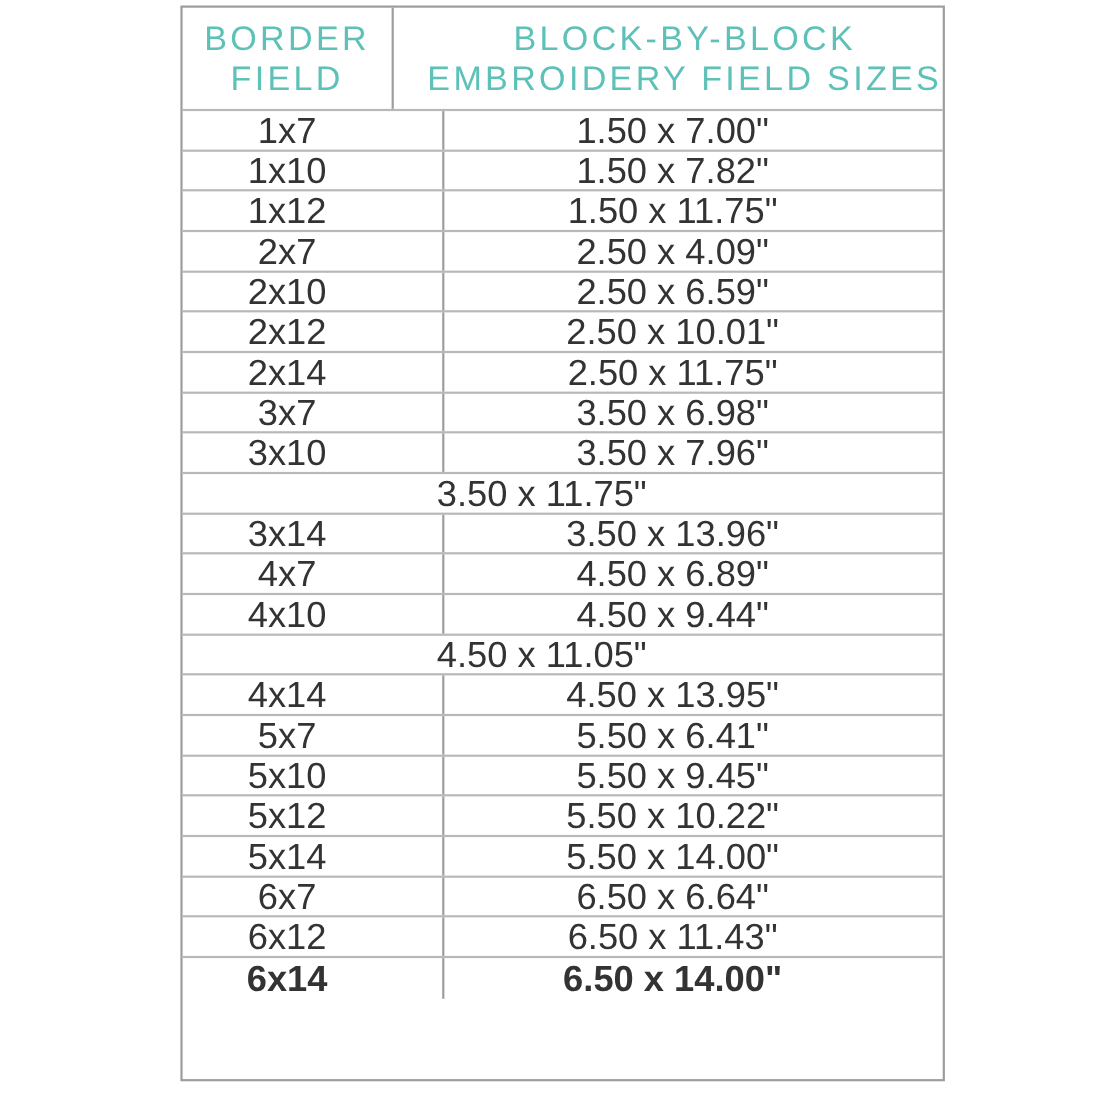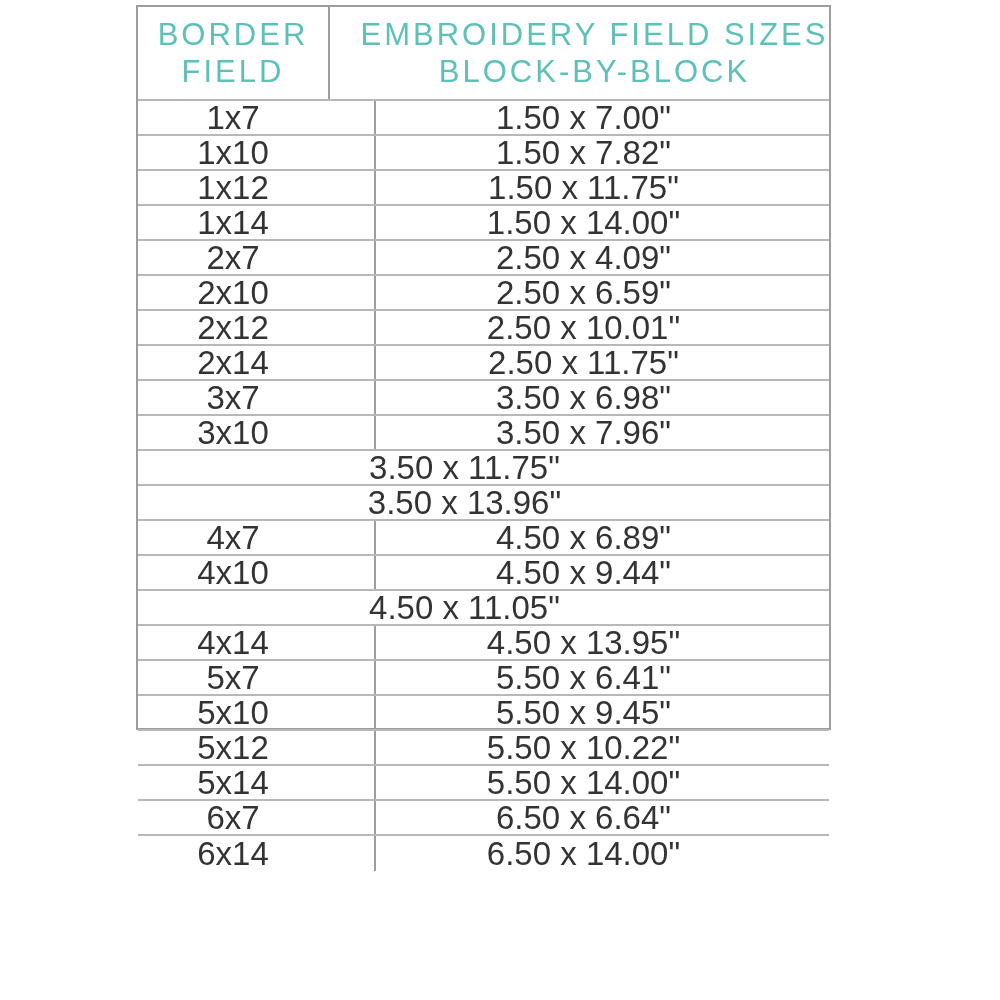--- a/index.html
+++ b/index.html
@@ -12,24 +12,24 @@
     font-family: "Liberation Sans", sans-serif;
   }
   .canvas {
     position: relative;
     width: 1000px;
     height: 1000px;
     background: #ffffff;
   }
   .size-table {
     position: absolute;
-    left: 136px;
+    left: 164px;
     top: 5px;
     width: 695px;
-    height: 725px;
+    height: 978px;
     box-sizing: border-box;
     border: 2px solid #9d9d9d;
     display: flex;
     flex-direction: column;
     background: #ffffff;
   }
   .thead {
     height: 92px;
     flex: 0 0 92px;
     display: flex;
@@ -41,21 +41,21 @@
     display: grid;
     grid-template-rows: repeat(24, 1fr);
     border-radius: 24px;
   }
   .tr {
     display: flex;
     border-bottom: 2px solid #b8b8b8;
     box-sizing: border-box;
     min-height: 0;
   }
-  .tr:last-child { border-bottom: none; }
+  .tr:last-child { border-bottom: none; font-weight: bold; }
   .col1 {
     flex: 0 0 190px;
     width: 190px;
     border-right: 2px solid #9d9d9d;
     box-sizing: content-box;
   }
   .col2 { flex: 1 1 auto; }
   .th, .td {
     display: flex;
     align-items: center;
@@ -87,41 +87,37 @@
 
 <div class="canvas">
   <div class="size-table">
 
     <div class="thead">
       <div class="th col1">
         <span>BORDER</span>
         <span>FIELD</span>
       </div>
       <div class="th col2">
+        <span>BLOCK-BY-BLOCK</span>
         <span>EMBROIDERY FIELD SIZES</span>
-        <span>BLOCK-BY-BLOCK</span>
       </div>
     </div>
 
     <div class="tbody" id="tbody">
         <div class="tr">
         <div class="td col1">1x7</div>
         <div class="td col2">1.50 x 7.00"</div>
       </div>
         <div class="tr">
         <div class="td col1">1x10</div>
         <div class="td col2">1.50 x 7.82"</div>
       </div>
         <div class="tr">
         <div class="td col1">1x12</div>
         <div class="td col2">1.50 x 11.75"</div>
-      </div>
-        <div class="tr">
-        <div class="td col1">1x14</div>
-        <div class="td col2">1.50 x 14.00"</div>
       </div>
         <div class="tr">
         <div class="td col1">2x7</div>
         <div class="td col2">2.50 x 4.09"</div>
       </div>
         <div class="tr">
         <div class="td col1">2x10</div>
         <div class="td col2">2.50 x 6.59"</div>
       </div>
         <div class="tr">
@@ -137,20 +133,21 @@
         <div class="td col2">3.50 x 6.98"</div>
       </div>
         <div class="tr">
         <div class="td col1">3x10</div>
         <div class="td col2">3.50 x 7.96"</div>
       </div>
         <div class="tr">
         <div class="td col2">3.50 x 11.75"</div>
       </div>
         <div class="tr">
+        <div class="td col1">3x14</div>
         <div class="td col2">3.50 x 13.96"</div>
       </div>
         <div class="tr">
         <div class="td col1">4x7</div>
         <div class="td col2">4.50 x 6.89"</div>
       </div>
         <div class="tr">
         <div class="td col1">4x10</div>
         <div class="td col2">4.50 x 9.44"</div>
       </div>
@@ -175,19 +172,23 @@
       </div>
         <div class="tr">
         <div class="td col1">5x14</div>
         <div class="td col2">5.50 x 14.00"</div>
       </div>
         <div class="tr">
         <div class="td col1">6x7</div>
         <div class="td col2">6.50 x 6.64"</div>
       </div>
         <div class="tr">
+        <div class="td col1">6x12</div>
+        <div class="td col2">6.50 x 11.43"</div>
+      </div>
+        <div class="tr">
         <div class="td col1">6x14</div>
         <div class="td col2">6.50 x 14.00"</div>
       </div>
       </div>
 
   </div>
 </div>
 
 </body></html>

